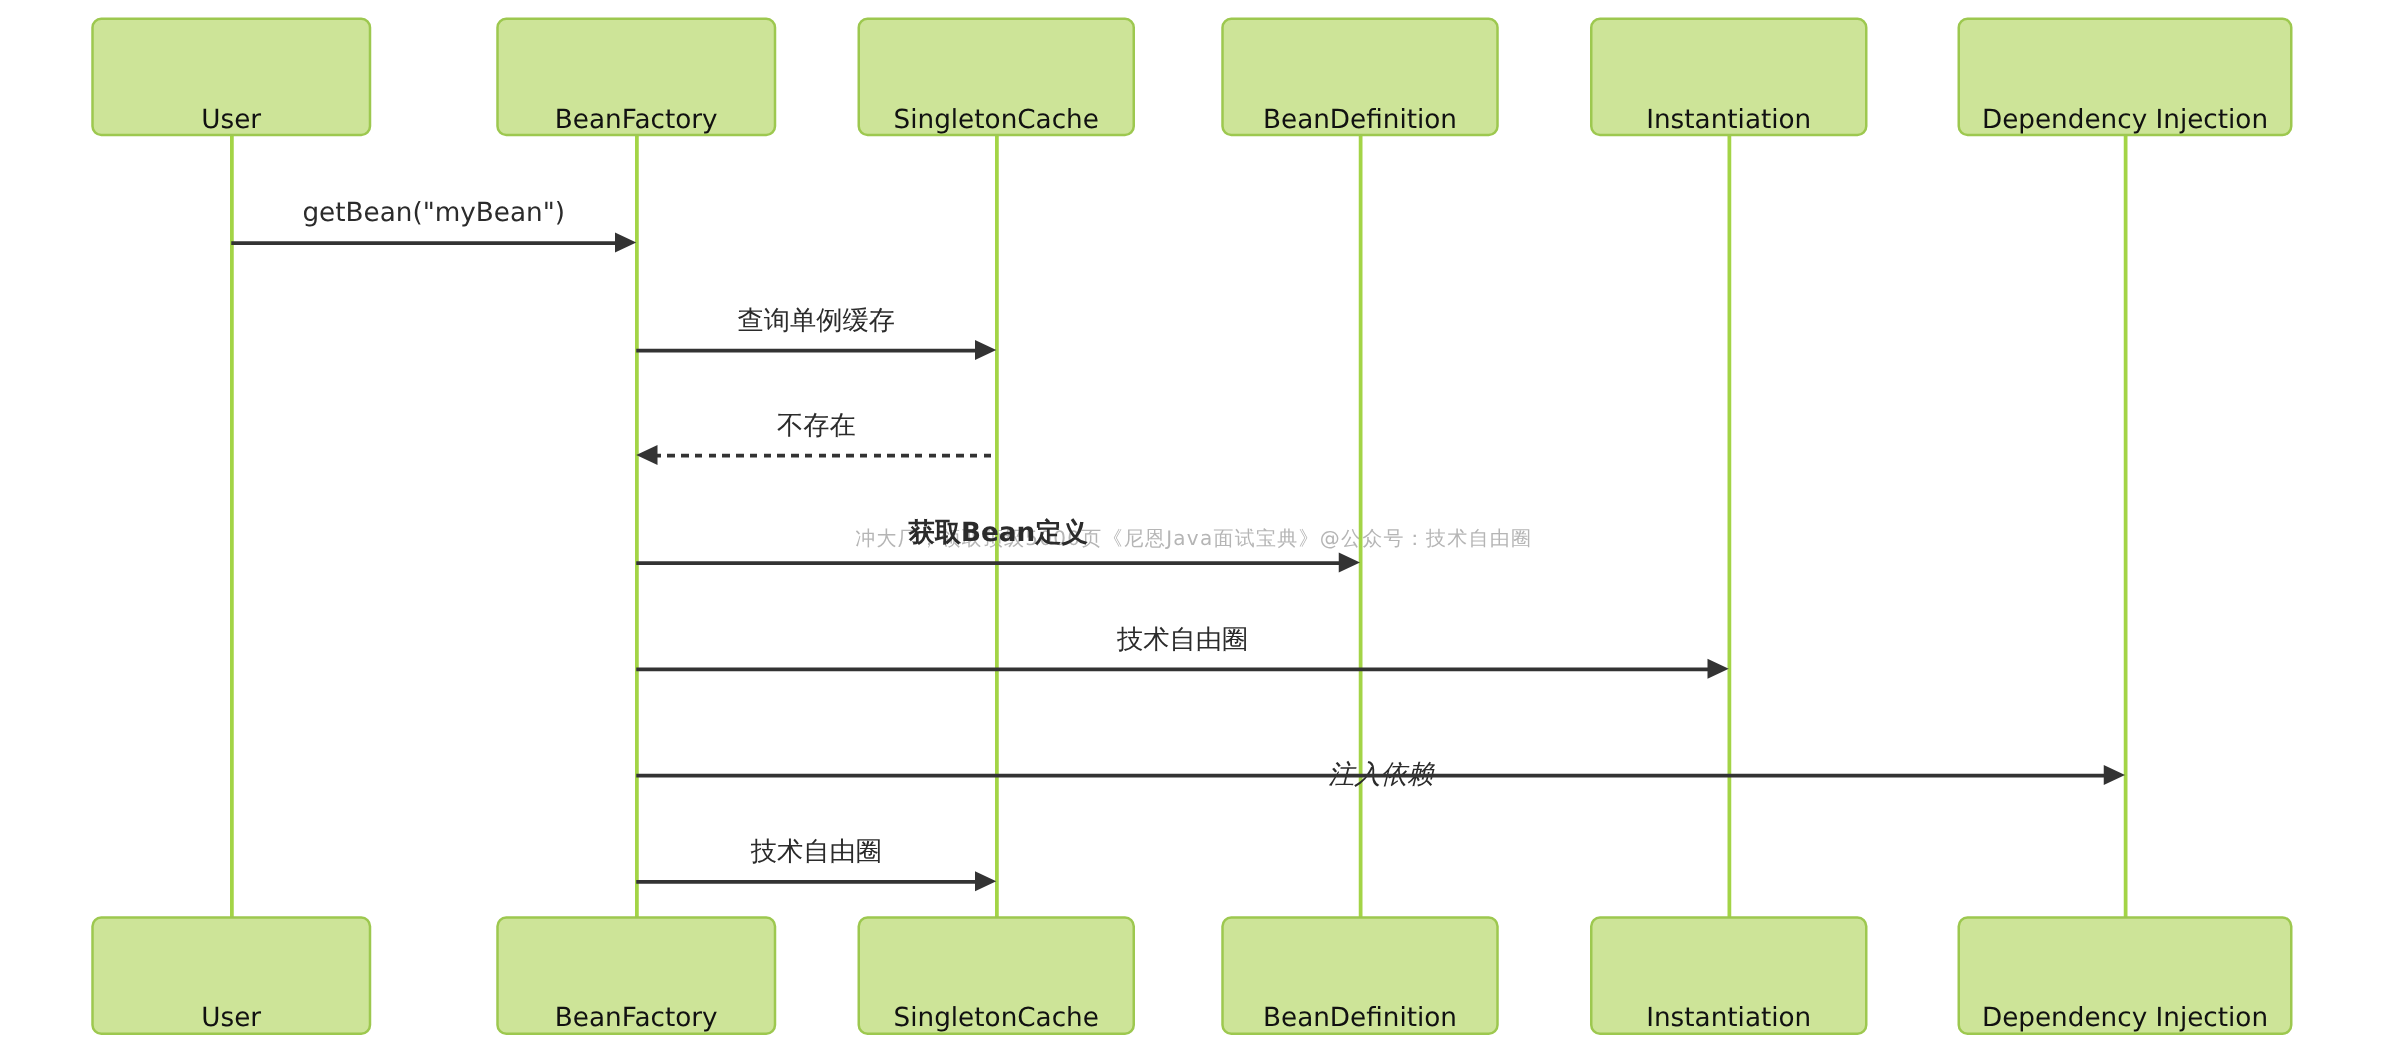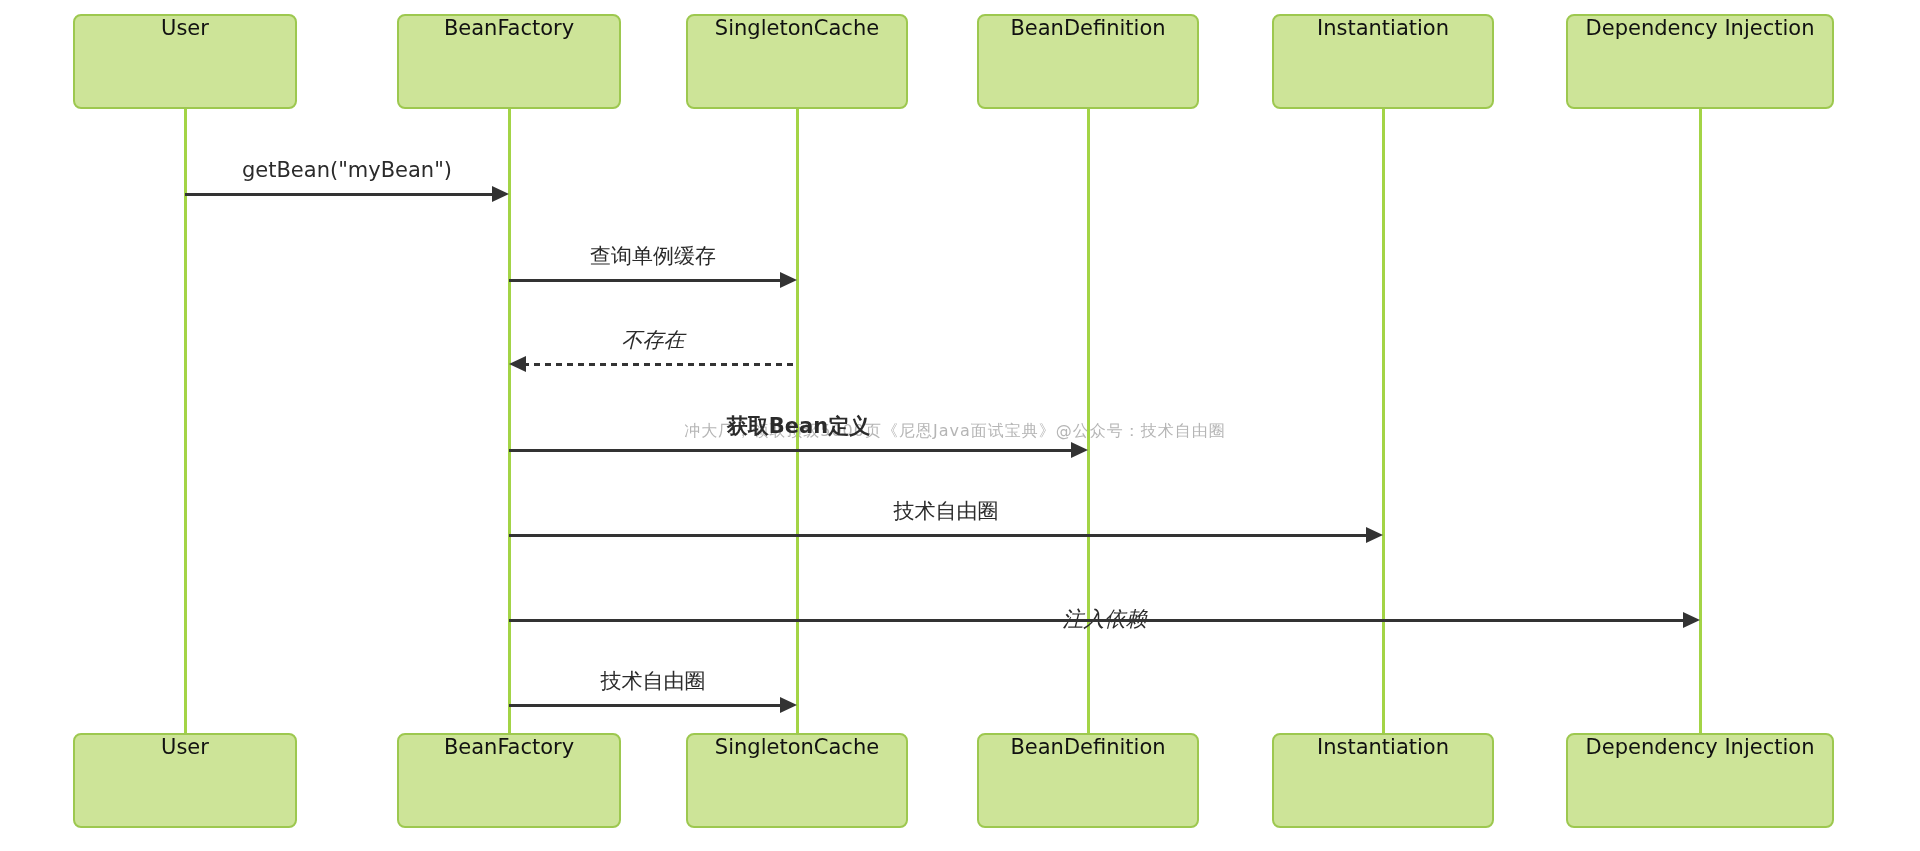--- a/index.html
+++ b/index.html
@@ -18,21 +18,21 @@
     background:var(--bg);
     overflow:hidden;
     font-family:"DejaVu Sans","Liberation Sans",sans-serif;
   }
   .actor-box{
     position:absolute;
     box-sizing:border-box;
     background:var(--actor-fill);
     border:2.5px solid var(--actor-border);
     border-radius:8px;
-    display:flex;align-items:flex-start;justify-content:center;
+    display:flex;align-items:flex-end;justify-content:center;
   }
   .actor-label{
     font-size:21px;
     color:#111111;
     white-space:nowrap;
   }
   .lifeline{
     position:absolute;
     width:3px;
     background:var(--lifeline);
@@ -116,21 +116,21 @@
     </div>
     <div class="actor-box" style="left: 1566px; top: 733px; width: 268px; height: 95px;">
       <span class="actor-label">Dependency Injection</span>
     </div>
     <div class="msg-label" style="left: 347px; top: 158px;">getBean("myBean")</div>
     <div class="msg-line solid" style="left: 185px; top: 193px; width: 310px;"></div>
     <div class="arrowhead right" style="top: 186px; left: 492px;"></div>
     <div class="msg-label" style="left: 653px; top: 244px; text-align: center;">查询单例缓存</div>
     <div class="msg-line solid" style="left: 509px; top: 279px; width: 274px;"></div>
     <div class="arrowhead right" style="top: 272px; left: 780px;"></div>
-    <div class="msg-label" style="left: 653px; top: 328px; font-style: italic;">不存在</div>
+    <div class="msg-label" style="left: 653px; top: 328px;">不存在</div>
     <div class="msg-line dashed" style="left: 523px; top: 363px; width: 274px;"></div>
     <div class="arrowhead left" style="top: 356px; left: 509px;"></div>
     <div class="msg-label" style="left: 798.5px; top: 414px; font-weight: bold;">获取Bean定义</div>
     <div class="msg-line solid" style="left: 509px; top: 449px; width: 565px;"></div>
     <div class="arrowhead right" style="top: 442px; left: 1071px;"></div>
     <div class="msg-label" style="left: 946px; top: 499px;">技术自由圈</div>
     <div class="msg-line solid" style="left: 509px; top: 534px; width: 860px;"></div>
     <div class="arrowhead right" style="top: 527px; left: 1366px;"></div>
     <div class="msg-label" style="left: 1104.5px; top: 607px; font-style: italic;">注入依赖</div>
     <div class="msg-line solid" style="left: 509px; top: 619px; width: 1177px;"></div>

